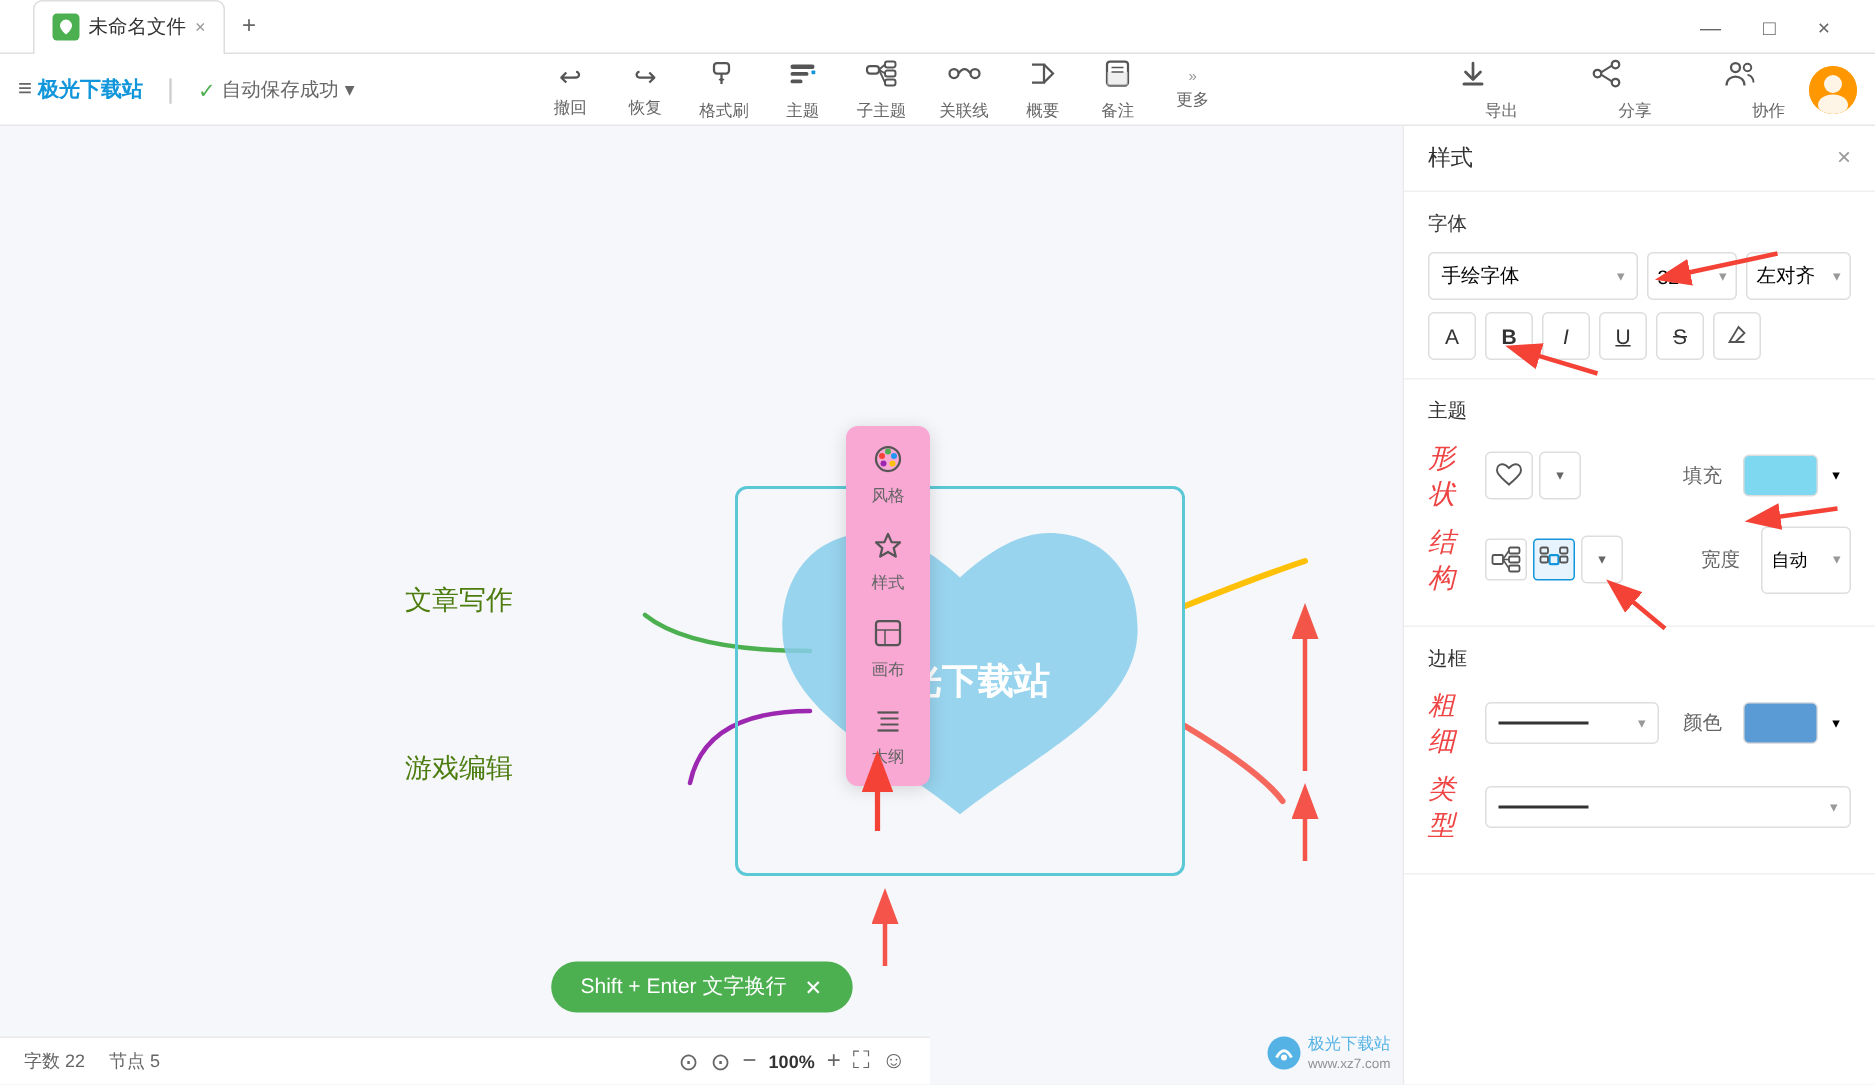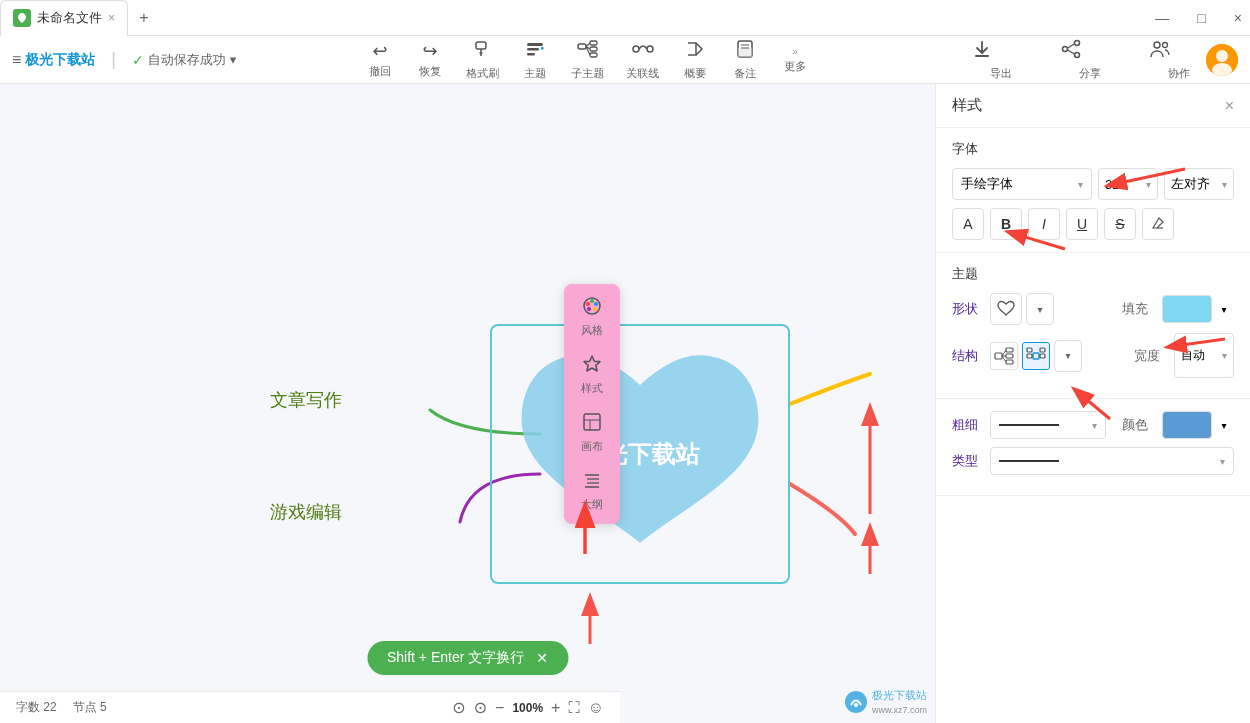--- a/index.html
+++ b/index.html
@@ -1,21 +1,21 @@
 <!DOCTYPE html>
 <html><head>
   <meta charset="utf-8">
   <style>
     * { margin: 0; padding: 0; box-sizing: border-box; }
     body { font-family: 'Microsoft YaHei', Arial, sans-serif; background: #f0f0f0; width: 1250px; height: 723px; overflow: hidden; position: relative; }
 
     
     .title-bar {
       display: flex; align-items: center; height: 36px; background: #fff;
-      border-bottom: 1px solid #e0e0e0; padding: 0 0; position: relative; z-index: 100;
+      border-bottom: 1px solid #e0e0e0; padding: 0 22px; position: relative; z-index: 100;
     }
     .title-bar-left { display: flex; align-items: center; gap: 4px; }
     .tab-item {
       display: flex; align-items: center; gap: 6px; padding: 0 12px; height: 36px;
       background: #f5f5f5; border-radius: 6px 6px 0 0; font-size: 13px; color: #333;
       border: 1px solid #ddd; border-bottom: none; cursor: pointer;
     }
     .tab-item.active { background: #fff; }
     .tab-close { font-size: 12px; color: #999; cursor: pointer; }
     .tab-add { display: flex; align-items: center; justify-content: center; width: 24px; height: 24px; border-radius: 4px; font-size: 16px; color: #666; cursor: pointer; }
@@ -147,21 +147,21 @@
       display: flex; align-items: center; justify-content: center;
       cursor: pointer; font-size: 14px; color: #333; background: #fff;
     }
     .style-btn.bold { font-weight: bold; }
     .style-btn.italic { font-style: italic; }
 
     
     .theme-row {
       display: flex; align-items: center; gap: 8px; margin-bottom: 8px;
     }
-    .row-label { font-size: 13px; color: #4c1d95; width: 30px; }
+    .row-label { font-size: 18px; color: #ef4444; width: 30px; font-style: italic; }
     .shape-picker {
       display: flex; align-items: center; gap: 4px; flex: 1;
     }
     .shape-btn {
       width: 32px; height: 32px; border: 1px solid #ddd; border-radius: 4px;
       display: flex; align-items: center; justify-content: center;
       cursor: pointer; font-size: 16px; color: #333; background: #fff;
     }
     .dropdown-btn {
       width: 28px; height: 32px; border: 1px solid #ddd; border-radius: 4px;
@@ -618,20 +618,21 @@
         </div>
         <span class="width-label">宽度</span>
         <div class="width-select" style="margin-left:6px;">
           <span>自动</span>
           <span class="select-arrow">▾</span>
         </div>
       </div>
     </div>
 
     <div class="panel-section">
+      <div class="section-title">边框</div>
 
       <div class="border-row">
         <span class="row-label">粗细</span>
         <div class="border-line-picker">
           <div class="border-line"></div>
           <span class="select-arrow">▾</span>
         </div>
         <span class="color-label" style="margin-left:8px;">颜色</span>
         <div style="display:flex;align-items:center;gap:2px;margin-left:6px;">
           <div class="border-color"></div>

